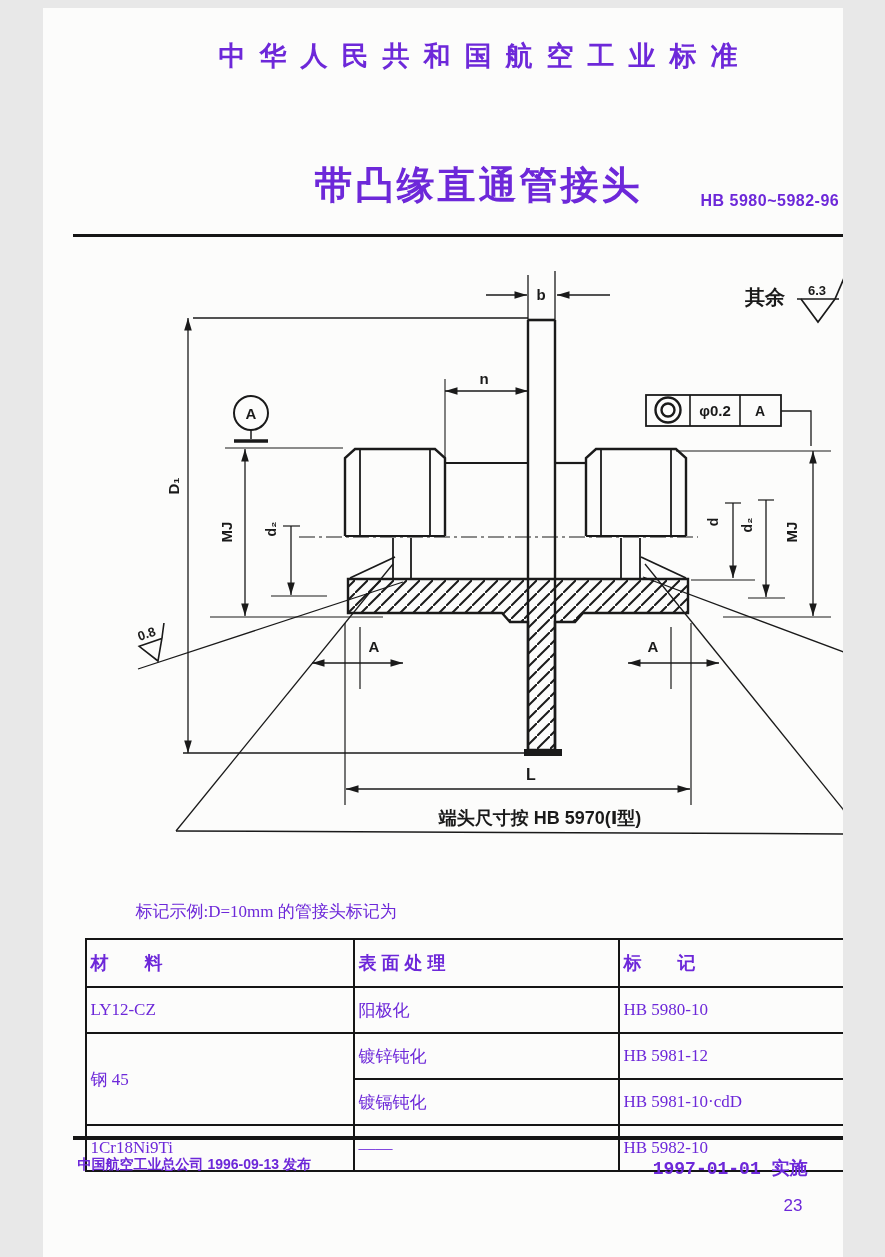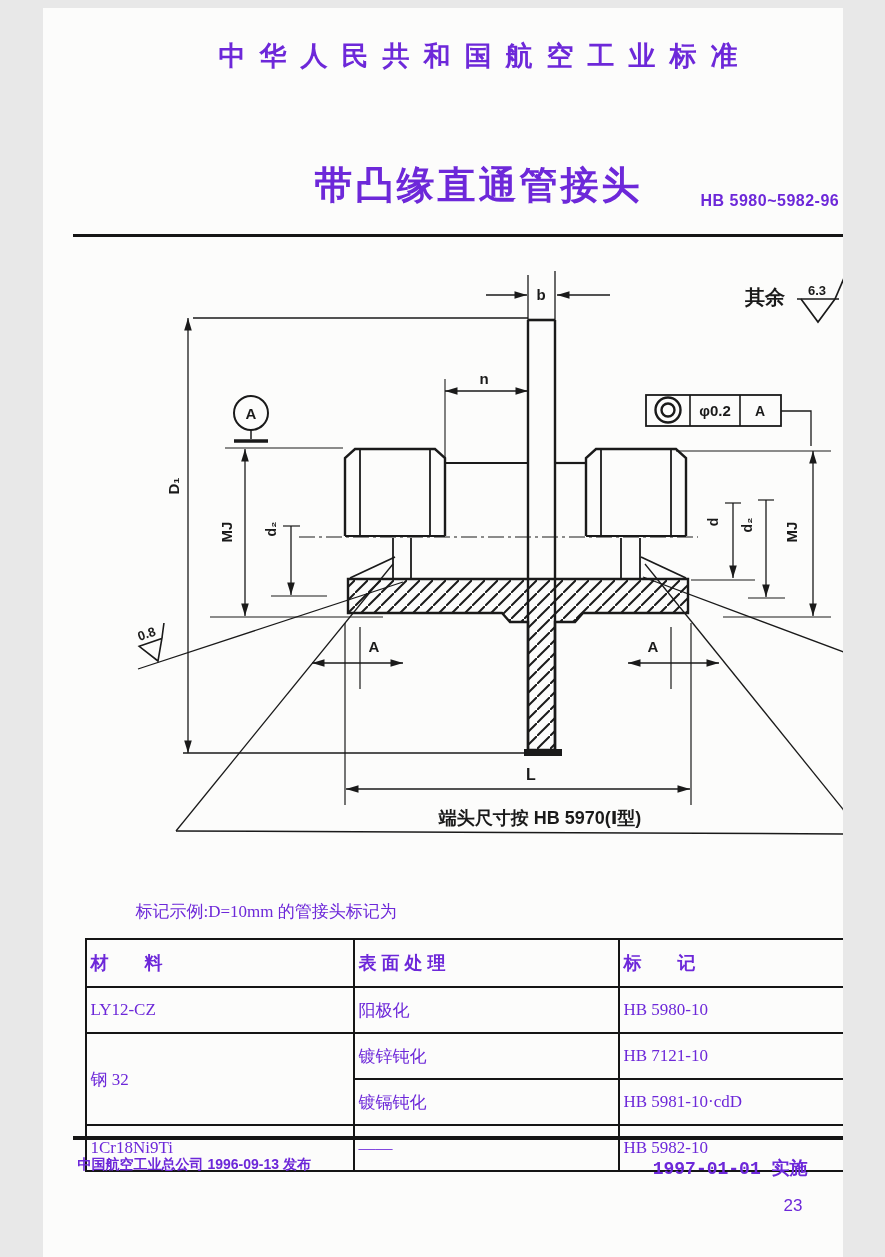--- a/index.html
+++ b/index.html
@@ -211,23 +211,23 @@
       <td>材　　料</td>
       <td>表 面 处 理</td>
       <td>标　　记</td>
     </tr>
     <tr>
       <td>LY12-CZ</td>
       <td>阳极化</td>
       <td>HB 5980-10</td>
     </tr>
     <tr>
-      <td rowspan="2">钢 32</td>
+      <td rowspan="2">钢 45</td>
       <td>镀锌钝化</td>
-      <td>HB 7121-10</td>
+      <td>HB 5981-12</td>
     </tr>
     <tr>
       <td>镀镉钝化</td>
       <td>HB 5981-10·cdD</td>
     </tr>
     <tr>
       <td>1Cr18Ni9Ti</td>
       <td>——</td>
       <td>HB 5982-10</td>
     </tr>

